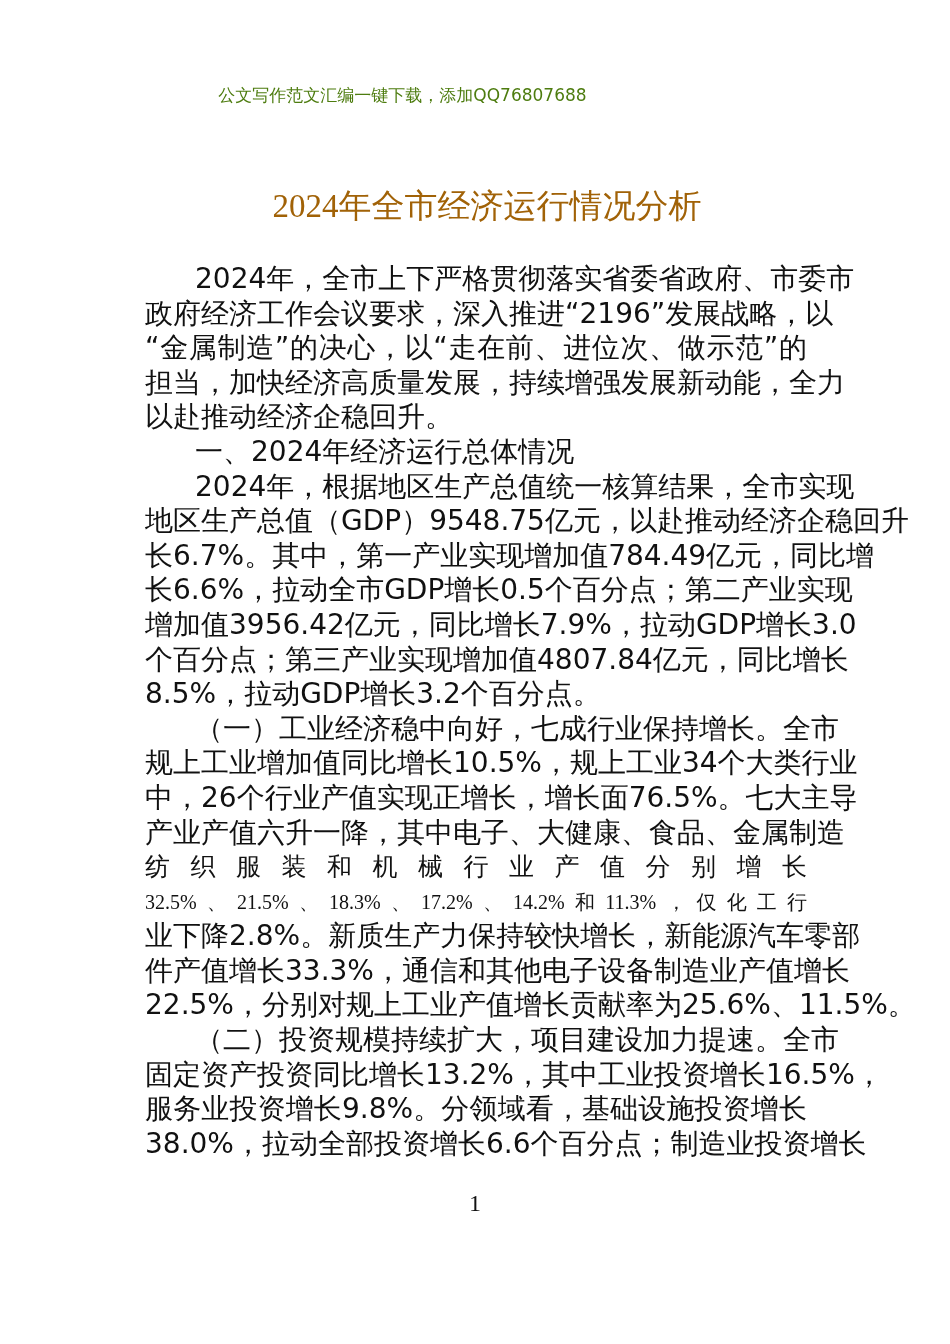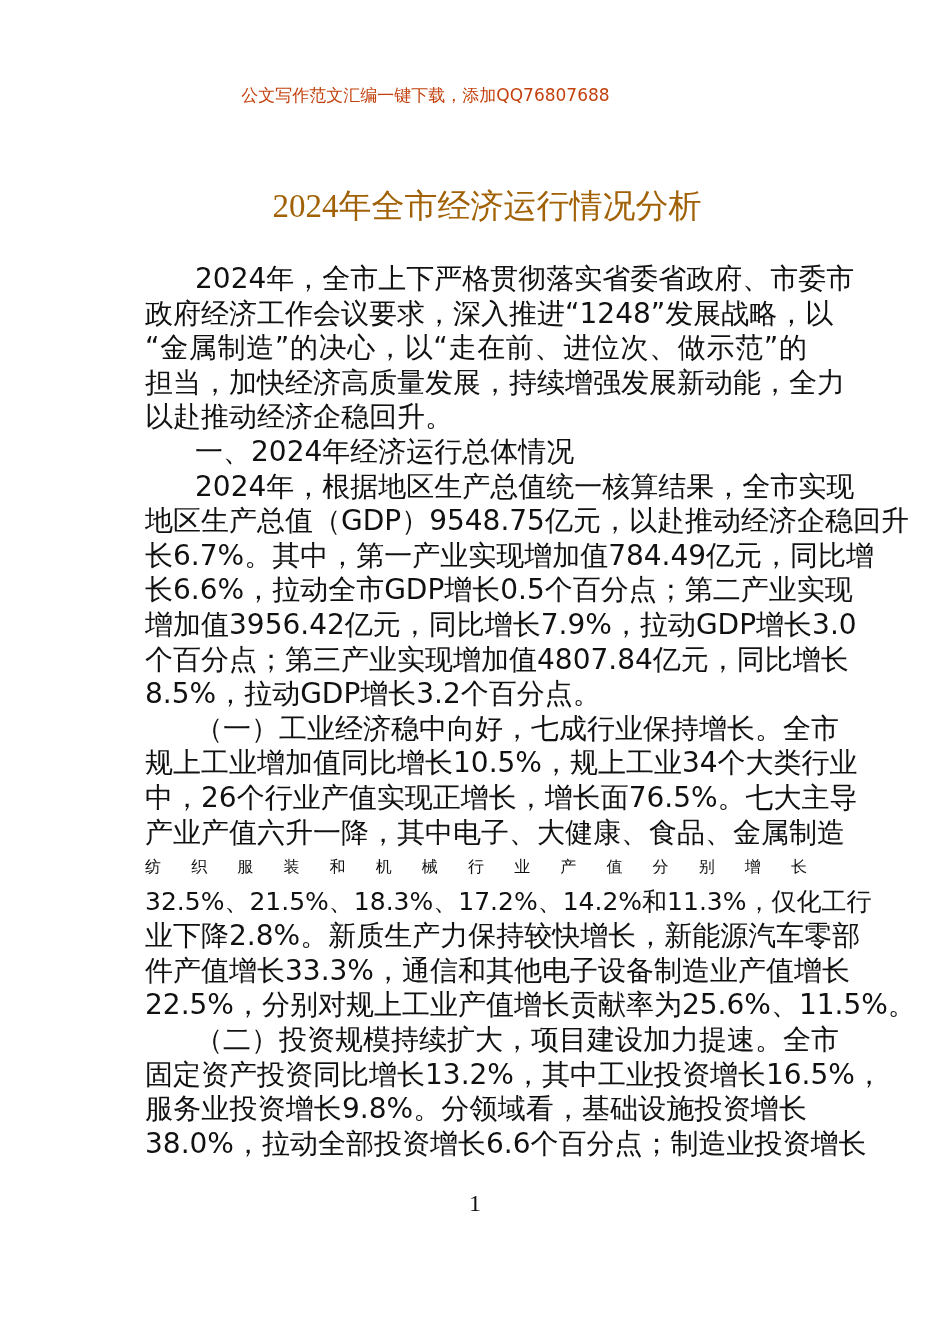--- a/index.html
+++ b/index.html
@@ -22,24 +22,23 @@
       background: #ffffff;
     }
     .watermark {
       position: absolute;
       top: 84px;
       left: 0;
       width: 805px;
       text-align: center;
       font-family: "DejaVu Sans", "Liberation Sans", sans-serif;
       font-size: 17px;
-      color: #c2410c;
+      color: #4d7c0f;
       letter-spacing: 0px;
       white-space: nowrap;
-      padding-left: 23px;
     }
     .title {
       position: absolute;
       top: 172px;
       left: 0;
       width: 950px;
       text-align: center;
       font-size: 33px;
       font-weight: normal;
       color: #a16207;
@@ -91,21 +90,21 @@
 <div class="page">
 
   <div class="watermark">公文写作范文汇编一键下载，添加QQ76807688</div>
 
   <h1 class="title">2024年全市经济运行情况分析</h1>
 
   <div class="body-text">
 
     <div>
       <span class="line indent">2024年，全市上下严格贯彻落实省委省政府、市委市</span>
-      <span class="line">政府经济工作会议要求，深入推进“1248”发展战略，以</span>
+      <span class="line">政府经济工作会议要求，深入推进“2196”发展战略，以</span>
       <span class="line">“金属制造”的决心，以“走在前、进位次、做示范”的</span>
       <span class="line">担当，加快经济高质量发展，持续增强发展新动能，全力</span>
       <span class="line last">以赴推动经济企稳回升。</span>
     </div>
 
     <div>
       <span class="line indent last">一、2024年经济运行总体情况</span>
     </div>
 
     <div>
@@ -116,22 +115,22 @@
       <span class="line">增加值3956.42亿元，同比增长7.9%，拉动GDP增长3.0</span>
       <span class="line">个百分点；第三产业实现增加值4807.84亿元，同比增长</span>
       <span class="line last">8.5%，拉动GDP增长3.2个百分点。</span>
     </div>
 
     <div>
       <span class="line indent">（一）工业经济稳中向好，七成行业保持增长。全市</span>
       <span class="line">规上工业增加值同比增长10.5%，规上工业34个大类行业</span>
       <span class="line">中，26个行业产值实现正增长，增长面76.5%。七大主导</span>
       <span class="line">产业产值六升一降，其中电子、大健康、食品、金属制造</span>
-      <span class="line spread" style="letter-spacing: 0px; font-size: 16px;">纺织服装和机械行业产值分别增长</span>
-      <span class="line" style="letter-spacing: 0px; font-size: 25px;">32.5%、21.5%、18.3%、17.2%、14.2%和11.3%，仅化工行</span>
+      <span class="line spread" style="letter-spacing: 0px; font-size: 25px;">纺织服装和机械行业产值分别增长</span>
+      <span class="line" style="letter-spacing: 0px; font-size: 20px; font-family: Liberation Serif, serif;">32.5%、21.5%、18.3%、17.2%、14.2%和11.3%，仅化工行</span>
       <span class="line">业下降2.8%。新质生产力保持较快增长，新能源汽车零部</span>
       <span class="line">件产值增长33.3%，通信和其他电子设备制造业产值增长</span>
       <span class="line">22.5%，分别对规上工业产值增长贡献率为25.6%、11.5%。</span>
     </div>
 
     <div>
       <span class="line indent">（二）投资规模持续扩大，项目建设加力提速。全市</span>
       <span class="line">固定资产投资同比增长13.2%，其中工业投资增长16.5%，</span>
       <span class="line">服务业投资增长9.8%。分领域看，基础设施投资增长</span>
       <span class="line">38.0%，拉动全部投资增长6.6个百分点；制造业投资增长</span>

